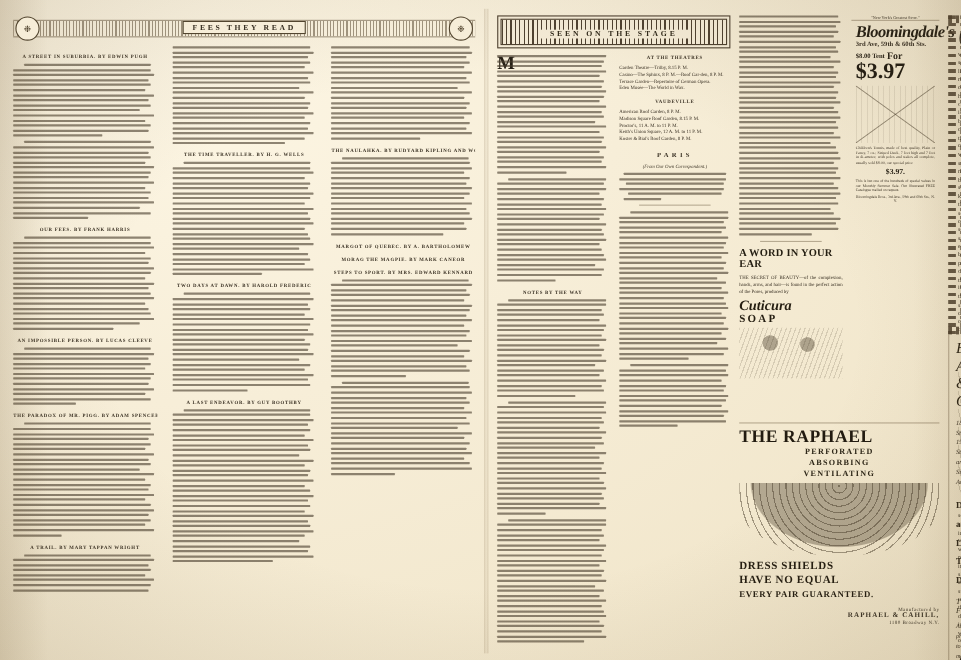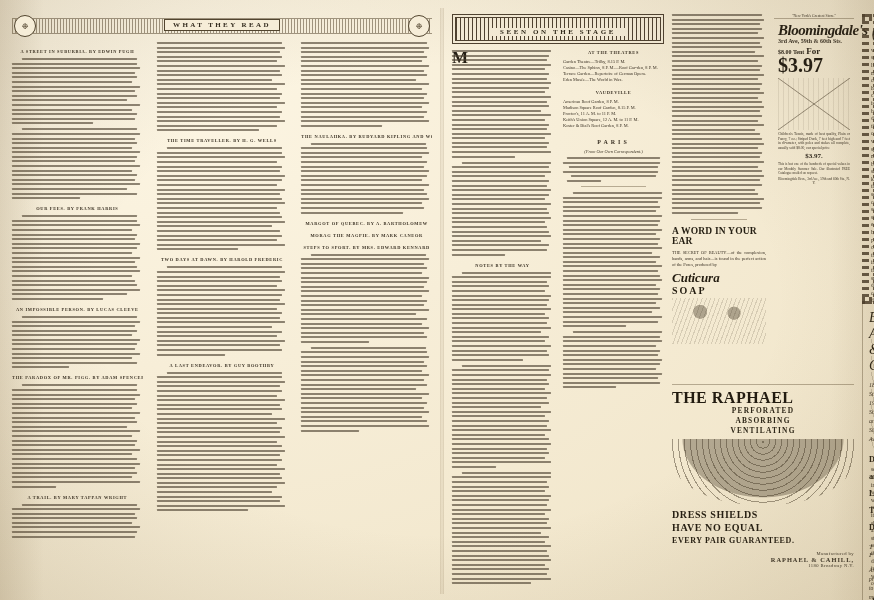--- a/index.html
+++ b/index.html
@@ -194,21 +194,21 @@
 <div class="page">
 
   <div class="gutter"></div>
 
   <div class="leaf-left">
 
     <div class="masthead">
       <div class="mast-band"></div>
       <div class="mast-orn l">❉</div>
       <div class="mast-orn r">❉</div>
-      <div class="mast-label">WHAT THEY READ</div>
+      <div class="mast-label">FEES THEY READ</div>
     </div>
 
     <div class="cols2">
 
       <div class="col">
         <div class="smallcap-head">A STREET IN SUBURBIA.    BY EDWIN PUGH</div>
         <div class="para">
           <div class="ln ind"></div>
             <div class="ln w96"></div>
             <div class="ln w98"></div>

